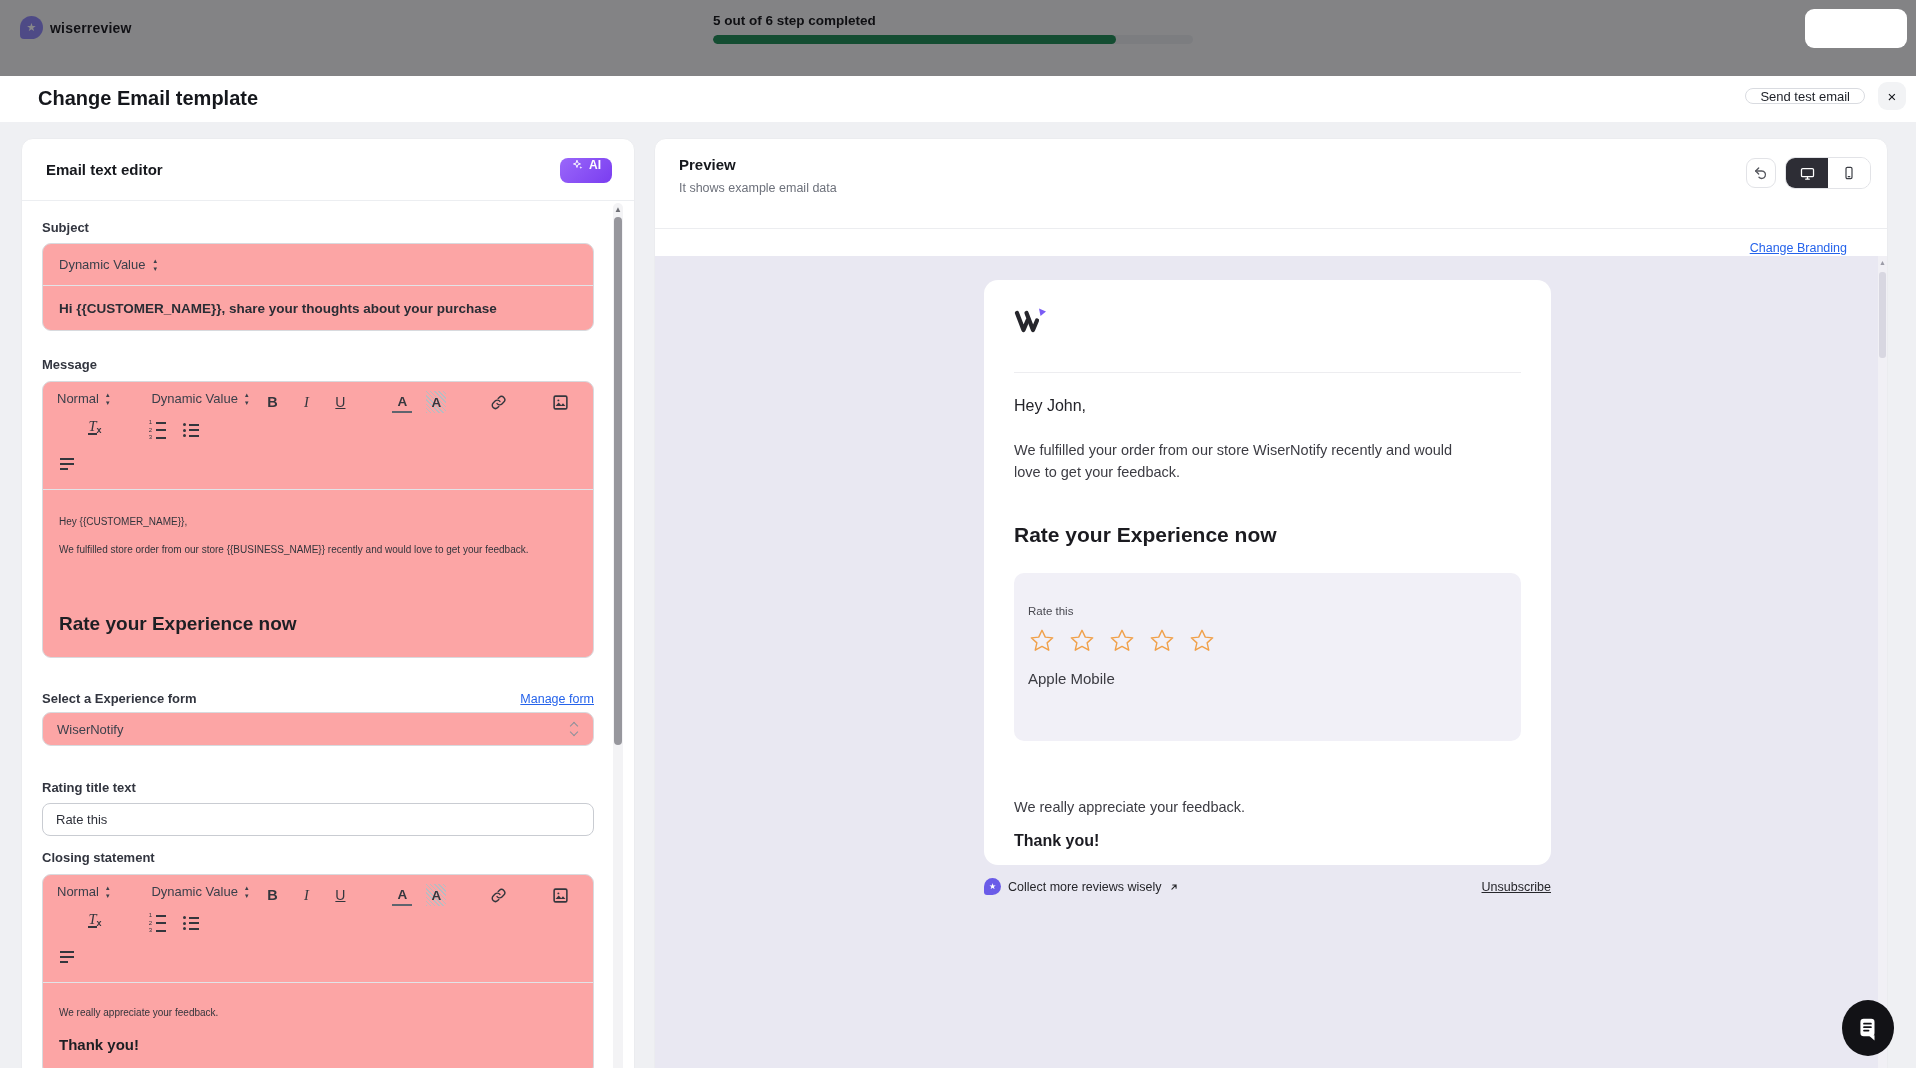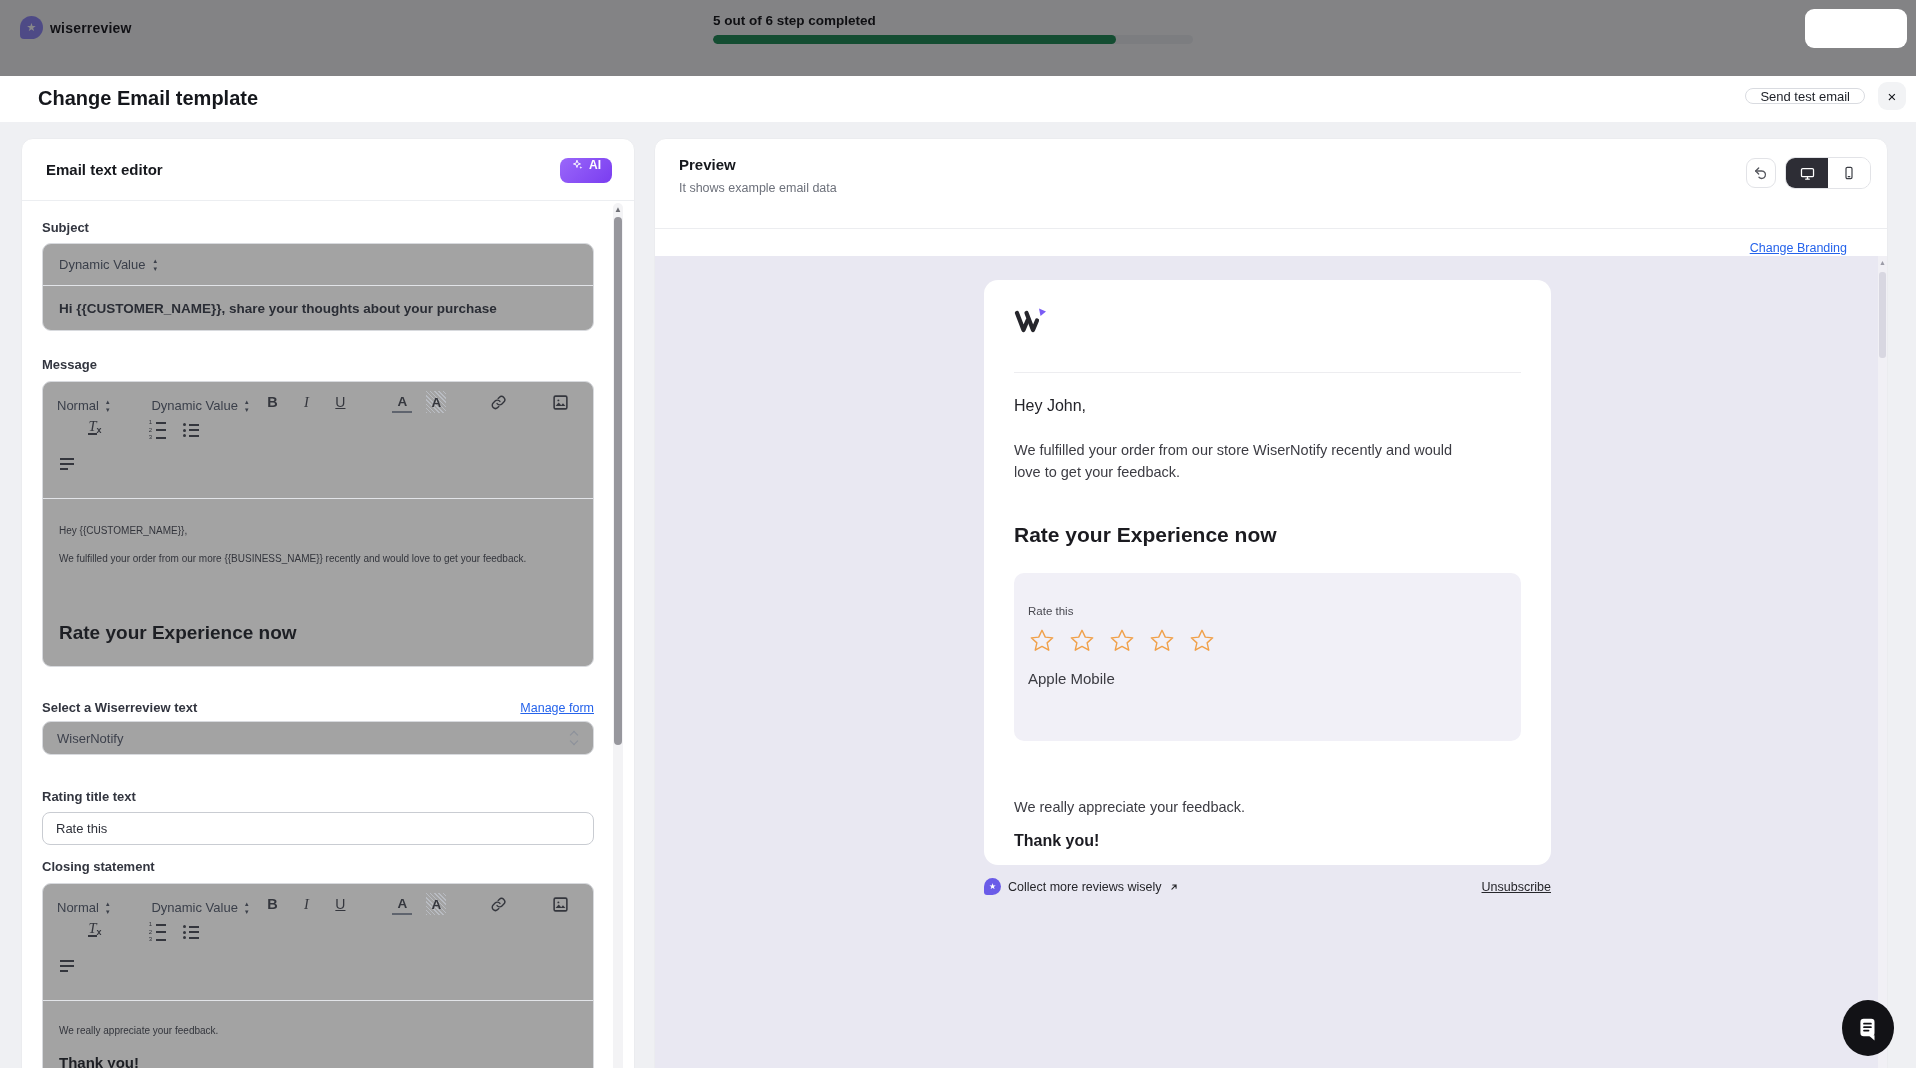--- a/index.html
+++ b/index.html
@@ -39,34 +39,34 @@
 
   
   .editor-head { position:relative; height:62px; border-bottom:1px solid #eceef1; }
   .editor-title { position:absolute; left:24px; top:22px; font-size:15px; font-weight:700; color:#16181d; }
   .btn-ai { position:absolute; right:22px; top:19px; height:25px; padding:0 11px;
     display:flex; align-items:flex-start; gap:5px; border:none; border-radius:8px;
     background:linear-gradient(135deg,#9a67fa,#7a3df0); color:#fff; font-size:12px; font-weight:700; cursor:pointer; }
   .editor-scroll { position:absolute; left:0; top:63px; right:0; bottom:0; padding:0 40px 0 20px; }
 
   .field-label { font-size:13px; font-weight:700; color:#32353f; }
-  .boxed { border:1px solid #d8dade; border-radius:9px; background:#a3a3a3; }
+  .boxed { border:1px solid #d8dade; border-radius:9px; background:#fca5a5; }
 
   .subject-box { margin-top:8px; }
   .subject-dynamic { height:42px; display:flex; align-items:center; gap:8px; padding:0 16px;
     border-bottom:1px solid #e2e4e8; font-size:13px; color:#3a3f4a; cursor:pointer; }
   .subject-value { height:44px; display:flex; align-items:center; padding:0 16px;
     font-size:13.5px; font-weight:700; color:#2a2d35; }
 
   .updown { display:inline-flex; flex-direction:column; line-height:0; gap:1px; }
   .updown span { font-size:7px; color:#3c404a; line-height:7px; }
 
   .rte { margin-top:9px; }
-  .rte-toolbar { padding:9px 14px 23px; border-bottom:1px solid #e2e4e8;
-    display:flex; flex-wrap:wrap; align-items:flex-end; column-gap:14px; row-gap:6px; }
+  .rte-toolbar { padding:9px 14px 14px; border-bottom:1px solid #e2e4e8;
+    display:flex; flex-wrap:wrap; align-items:flex-start; column-gap:14px; row-gap:6px; }
   .tb-select { display:flex; align-items:center; gap:7px; font-size:13px; color:#3a3f4a; cursor:pointer; }
   .tb-gap { width:14px; }
   .tb-btn { min-width:20px; height:22px; display:flex; align-items:center; justify-content:center;
     background:none; border:none; cursor:pointer; color:#34363d; font-family:inherit; }
   .tb-bold { font-size:14.5px; font-weight:700; }
   .tb-italic { font-size:14.5px; font-style:italic; font-family:"Liberation Serif", serif; }
   .tb-under { font-size:14px; text-decoration:underline; }
   .tb-color { font-size:13.5px; font-weight:700; border-bottom:2.5px solid #5f646e; line-height:15px; }
   .tb-hilite { font-size:13.5px; font-weight:700; line-height:15px; padding:1px 2px;
     background:repeating-linear-gradient(45deg,#b9bcc2 0 1px,transparent 1px 3px); }
@@ -298,27 +298,27 @@
               <button class="tb-btn">
                 <span class="align-ico">
                     <i></i>
                     <i></i>
                     <i></i>
                   </span>
               </button>
             </div>
             <div class="rte-content">
               <p class="rte-p">Hey {{CUSTOMER_NAME}},</p>
-              <p class="rte-p">We fulfilled your order from our more {{BUSINESS_NAME}} recently and would love to get your feedback.</p>
+              <p class="rte-p">We fulfilled store order from our store {{BUSINESS_NAME}} recently and would love to get your feedback.</p>
               <h2 class="rte-h">Rate your Experience now</h2>
             </div>
           </div>
 
           <div class="form-row">
-            <span class="field-label">Select a Wiserreview text</span>
+            <span class="field-label">Select a Experience form</span>
             <a class="link-blue">Manage form</a>
           </div>
           <div class="boxed select-box">
             <span>WiserNotify</span>
             <span class="chevrons">
                 <i class="up"></i>
                 <i class="down"></i>
               </span>
           </div>
 

